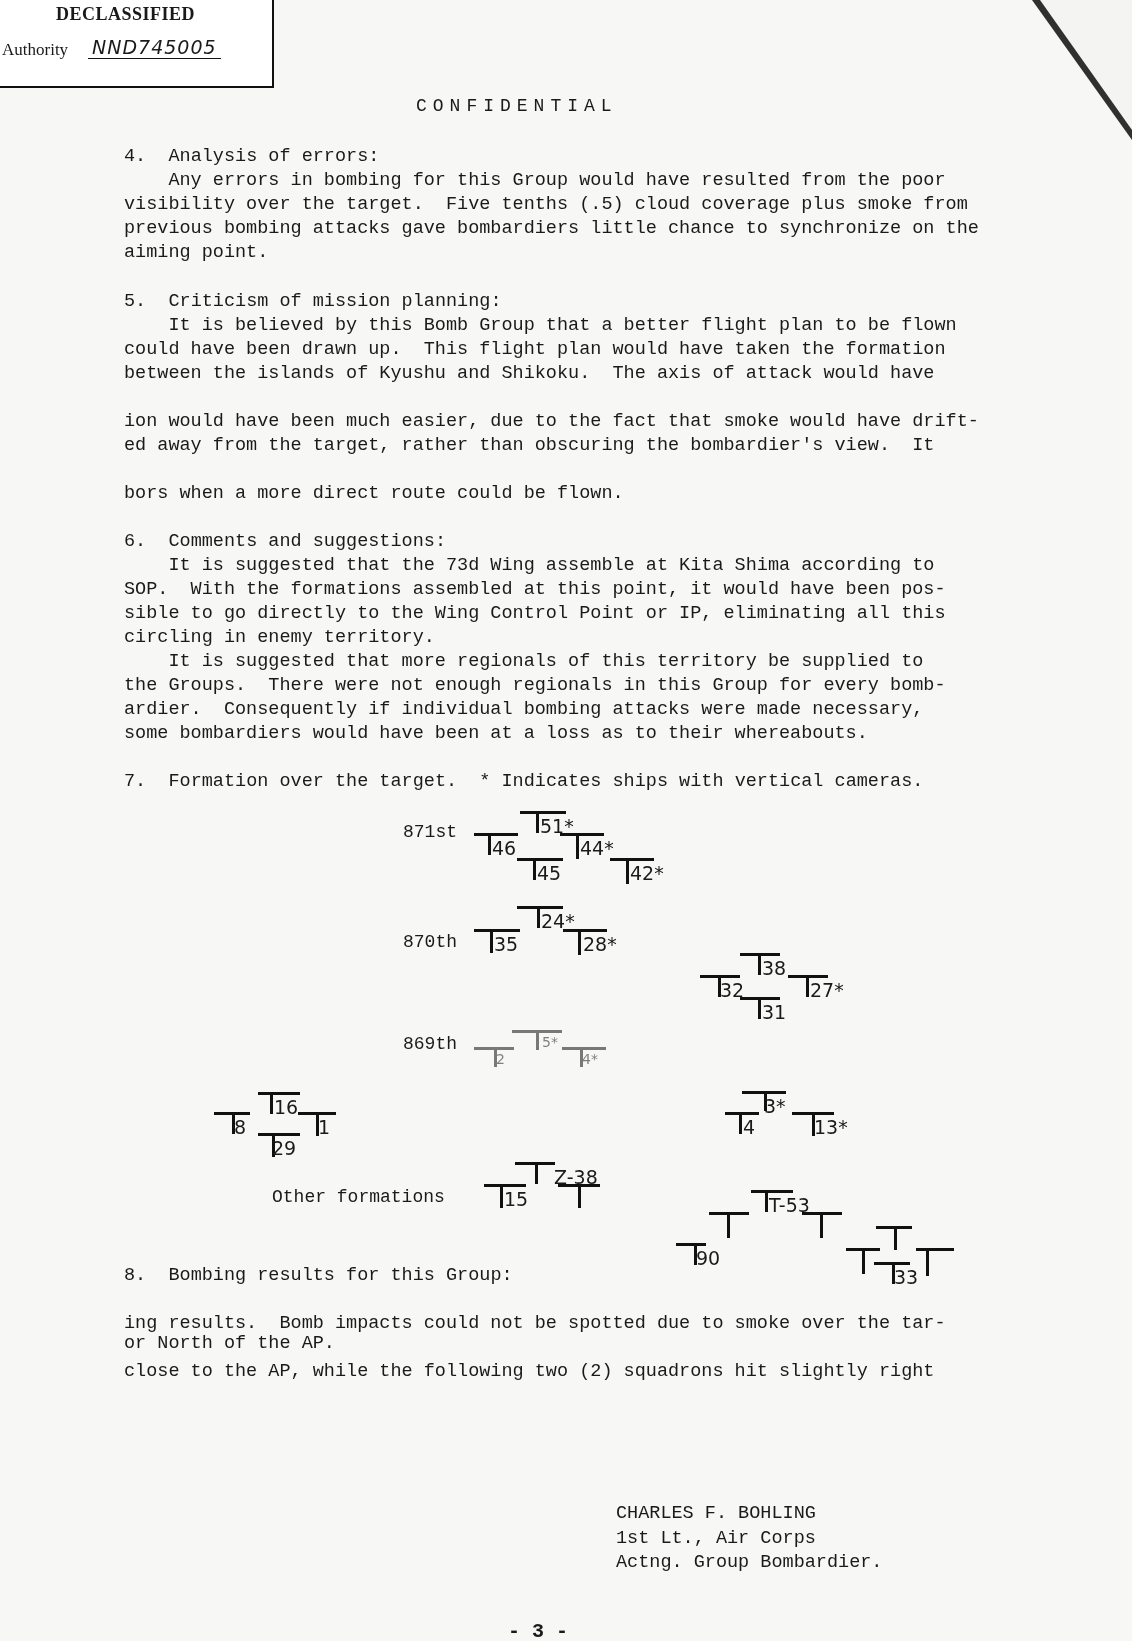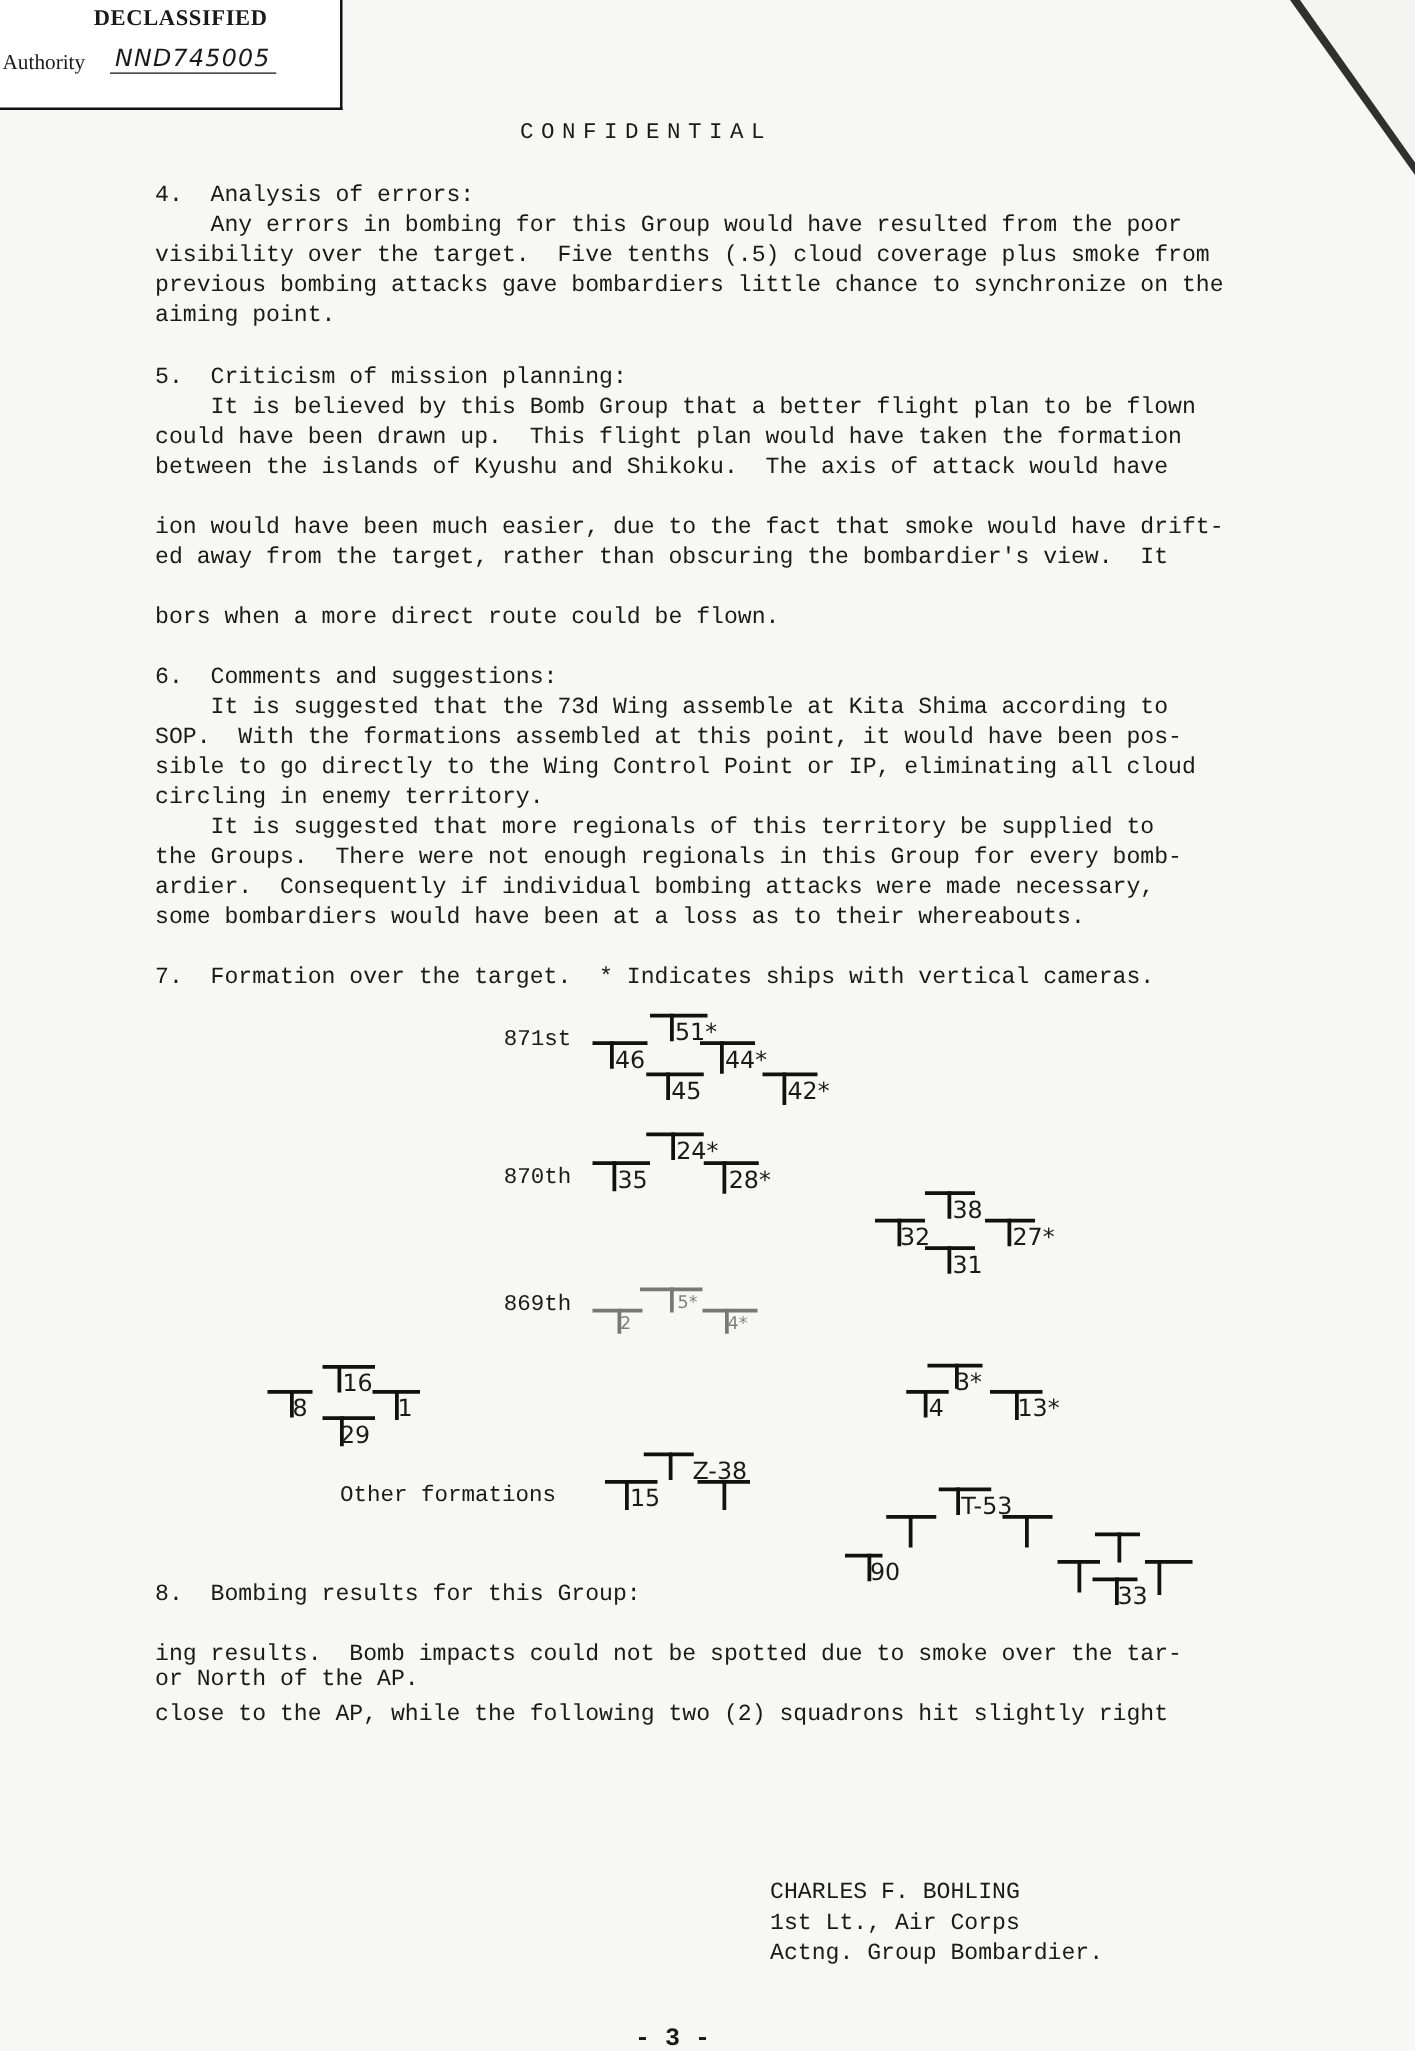--- a/index.html
+++ b/index.html
@@ -3,21 +3,21 @@
 <meta charset="utf-8">
 <style>
   html,body{margin:0;padding:0;}
   body{width:1132px;height:1641px;background:#f4f4f2;position:relative;overflow:hidden;
        font-family:"Liberation Mono","DejaVu Sans Mono",monospace;color:#1a1a1a;}
   .page{position:absolute;left:0;top:0;width:1132px;height:1641px;background:#f7f7f5;}
   .corner{position:absolute;right:0;top:0;width:0;height:0;border-top:140px solid #1a1a1a;border-left:100px solid transparent;opacity:.9}
   .corner2{position:absolute;right:0;top:0;width:0;height:0;border-top:130px solid #f4f4f2;border-left:92px solid transparent;}
   .stamp{position:absolute;left:-4px;top:-2px;width:276px;height:88px;border:2px solid #111;border-top:none;border-left:none;background:#fff;
          font-family:"Liberation Serif",serif;}
-  .stamp .t1{position:absolute;left:60px;top:6px;font-size:18px;font-weight:bold;letter-spacing:.5px;margin-left:19px;}
+  .stamp .t1{position:absolute;left:60px;top:6px;font-size:18px;font-weight:bold;letter-spacing:.5px;}
   .stamp .t2{position:absolute;left:6px;top:42px;font-size:17px;}
   .stamp .auth{position:absolute;left:92px;top:38px;font-family:"DejaVu Sans",sans-serif;font-size:19px;font-style:italic;
                border-bottom:1.5px solid #111;padding:0 4px;letter-spacing:1px;}
   .conf{position:absolute;left:416px;top:96px;font-size:18px;letter-spacing:6px;}
   .txt{position:absolute;left:124px;font-size:18.5px;line-height:24.5px;white-space:pre;}
   .lbl{position:absolute;font-size:18px;white-space:pre;}
   .fm{position:absolute;}
   .fm .bar{position:absolute;left:0;top:0;height:3px;background:#111;}
   .fm .stem{position:absolute;top:0;width:3px;background:#111;}
   .fm .num{position:absolute;top:4px;font-family:"DejaVu Sans",sans-serif;font-size:19px;white-space:pre;}
@@ -49,21 +49,21 @@
   <div class="txt" style="top:314px">    It is believed by this Bomb Group that a better flight plan to be flown</div>
   <div class="txt" style="top:338px">could have been drawn up.  This flight plan would have taken the formation</div>
   <div class="txt" style="top:362px">between the islands of Kyushu and Shikoku.  The axis of attack would have</div>
   <div class="txt" style="top:410px">ion would have been much easier, due to the fact that smoke would have drift-</div>
   <div class="txt" style="top:434px">ed away from the target, rather than obscuring the bombardier's view.  It</div>
   <div class="txt" style="top:482px">bors when a more direct route could be flown.</div>
 
   <div class="txt" style="top:530px"><span>6.</span>  <span>Comments and suggestions:</span></div>
   <div class="txt" style="top:554px">    It is suggested that the 73d Wing assemble at Kita Shima according to</div>
   <div class="txt" style="top:578px">SOP.  With the formations assembled at this point, it would have been pos-</div>
-  <div class="txt" style="top:602px">sible to go directly to the Wing Control Point or IP, eliminating all cloud</div>
+  <div class="txt" style="top:602px">sible to go directly to the Wing Control Point or IP, eliminating all this</div>
   <div class="txt" style="top:626px">circling in enemy territory.</div>
   <div class="txt" style="top:650px">    It is suggested that more regionals of this territory be supplied to</div>
   <div class="txt" style="top:674px">the Groups.  There were not enough regionals in this Group for every bomb-</div>
   <div class="txt" style="top:698px">ardier.  Consequently if individual bombing attacks were made necessary,</div>
   <div class="txt" style="top:722px">some bombardiers would have been at a loss as to their whereabouts.</div>
 
   <div class="txt" style="top:770px"><span>7.</span>  <span>Formation over the target.  * Indicates ships with vertical cameras.</span></div>
 
   <div>
     <div class="lbl" style="left:403px;top:822px">871st</div>

